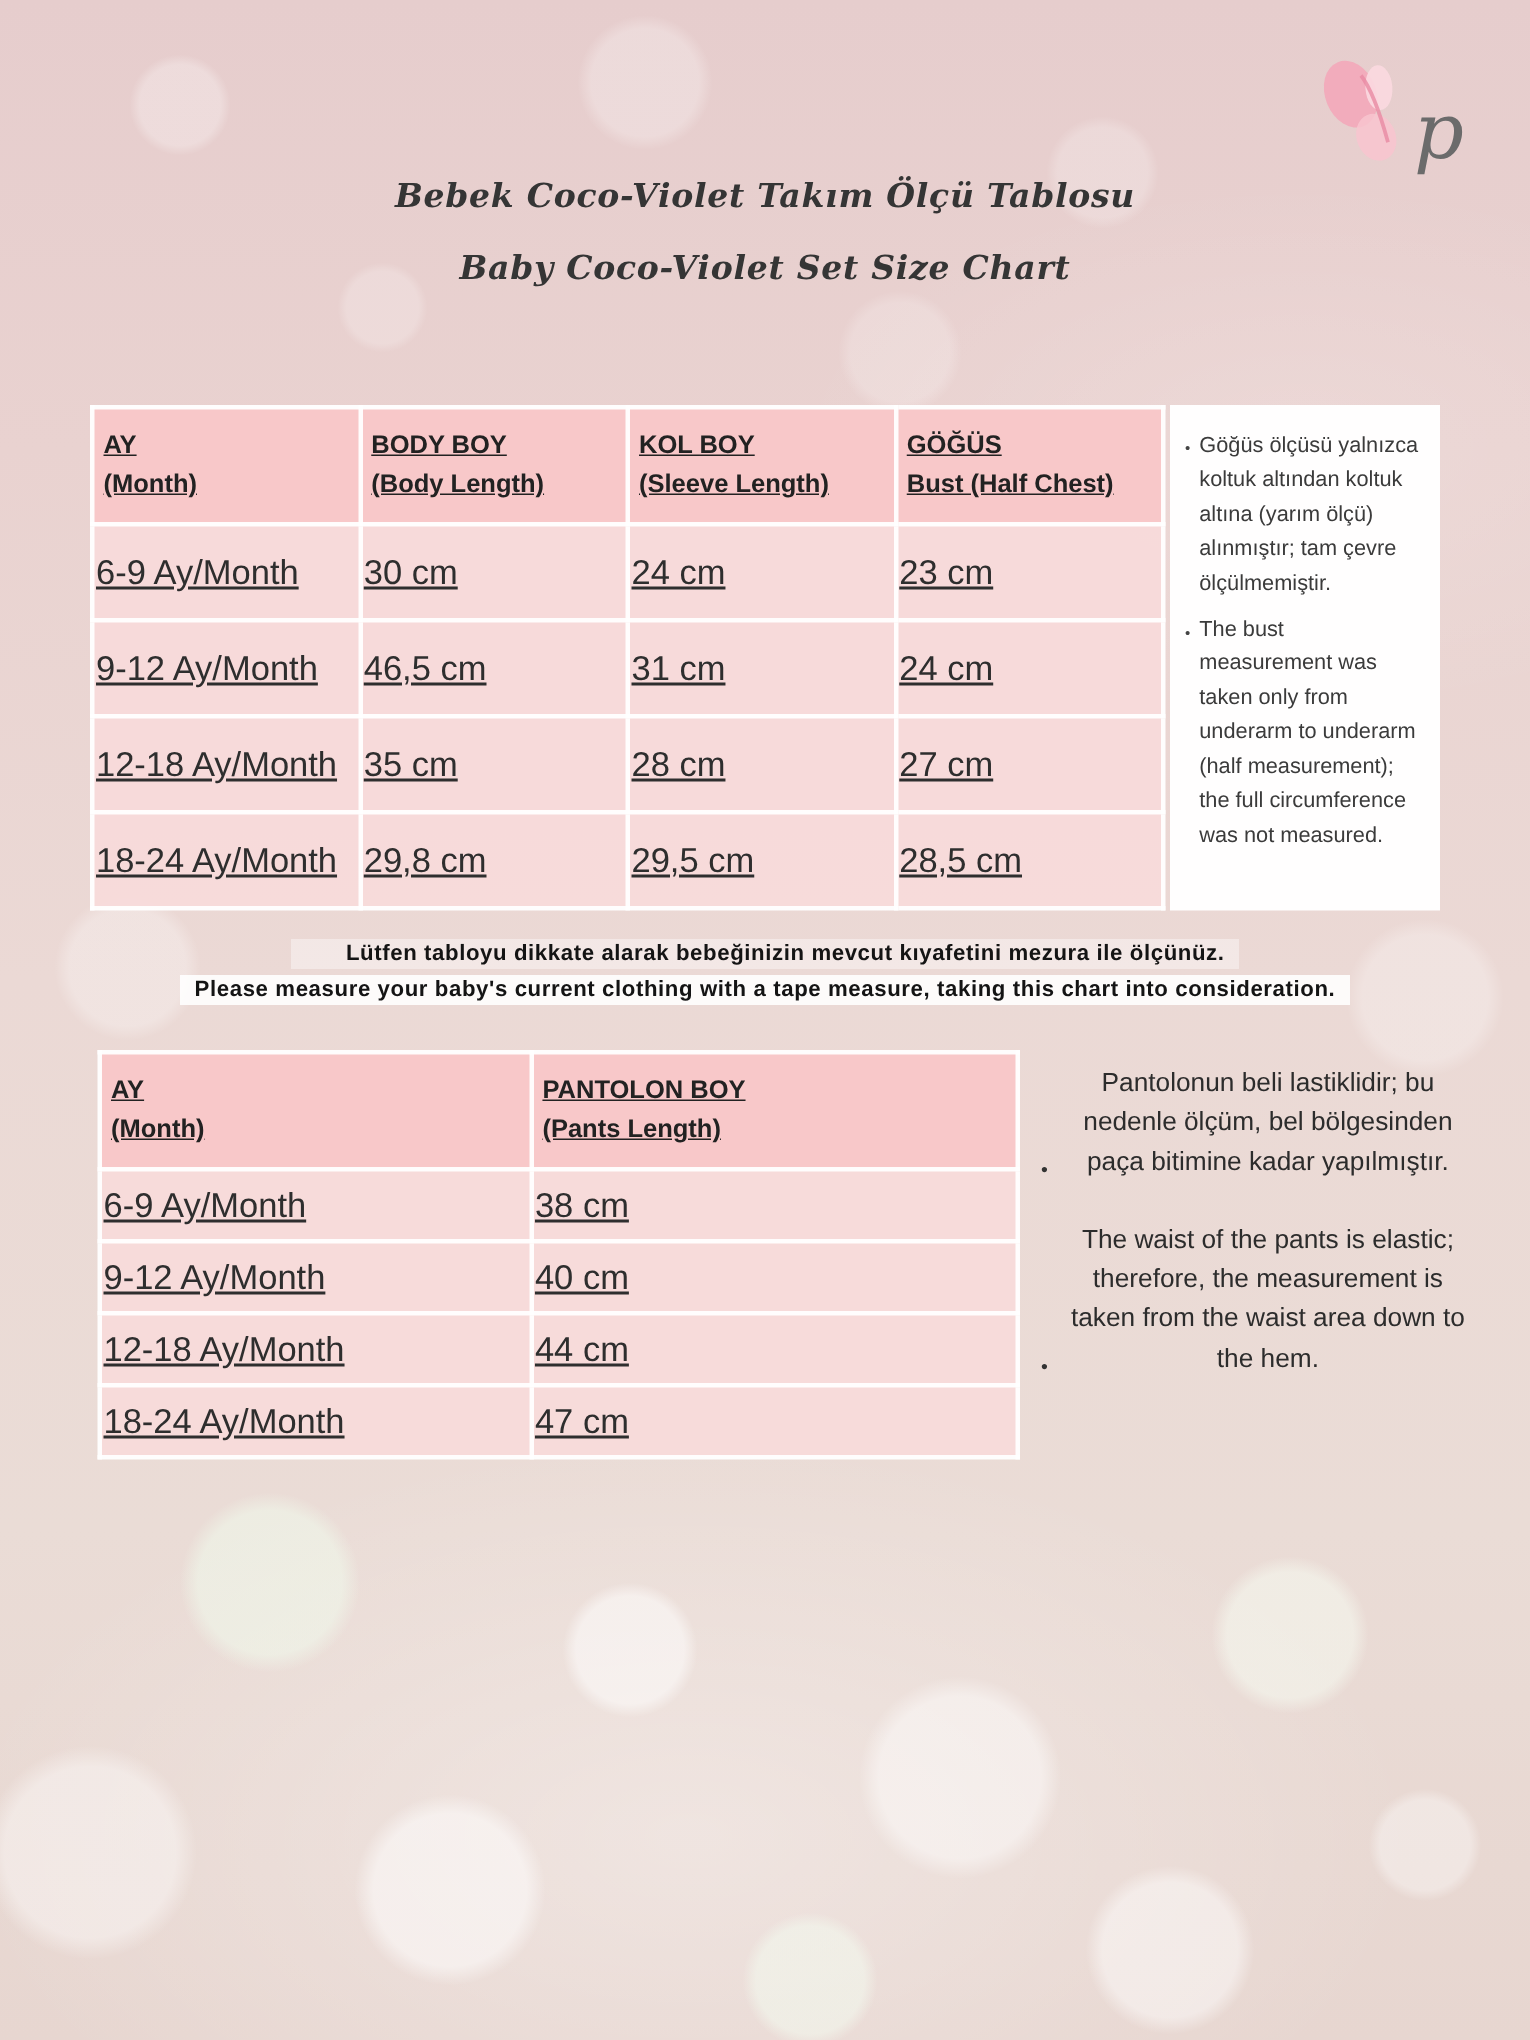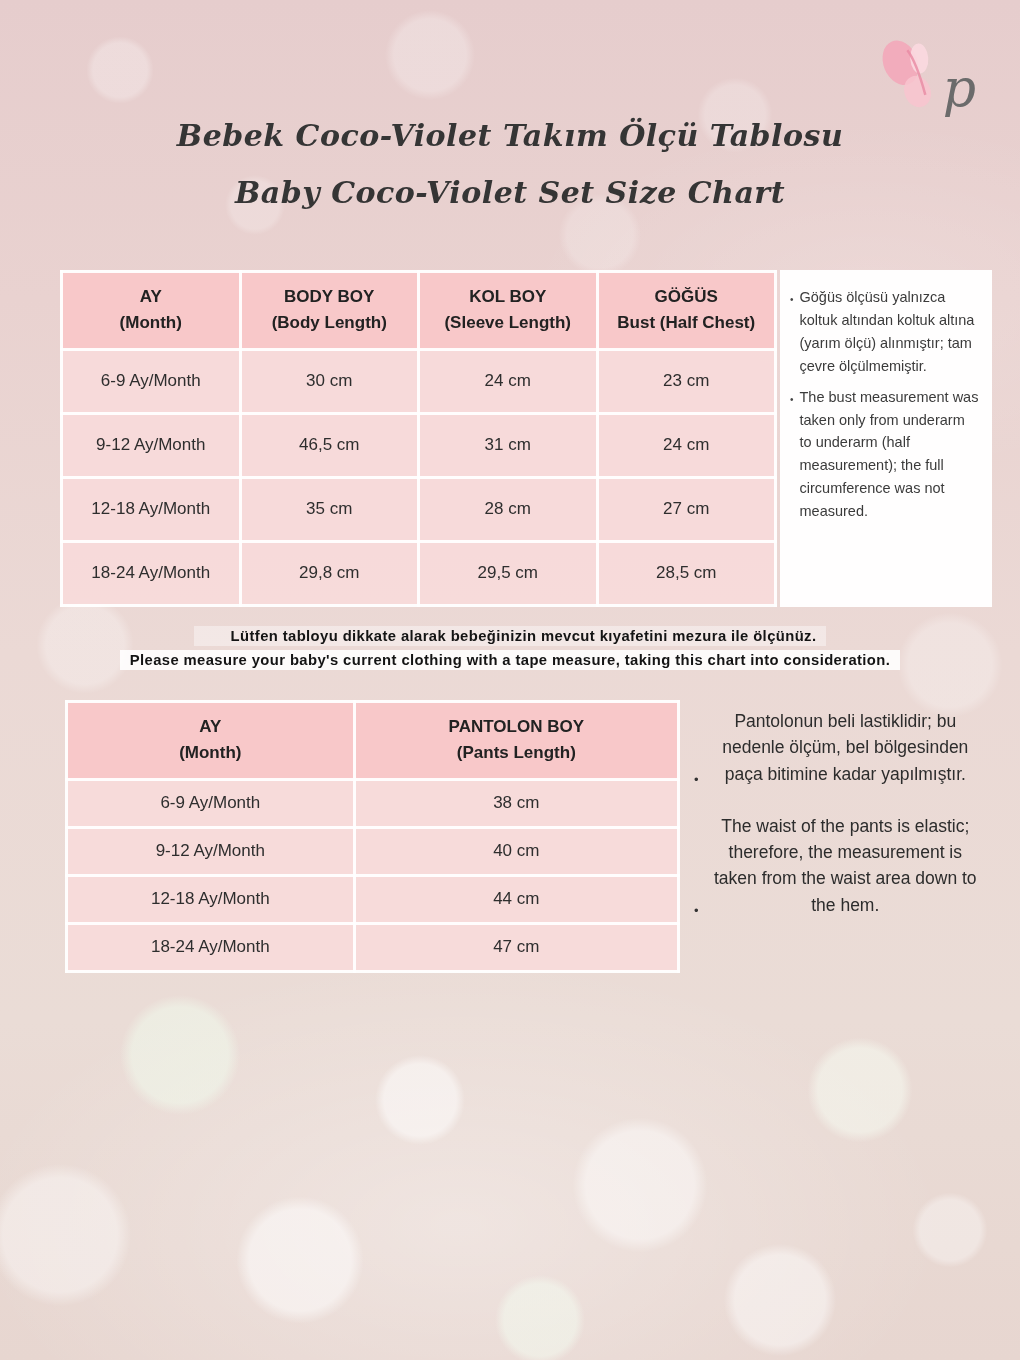--- a/index.html
+++ b/index.html
@@ -44,48 +44,49 @@
     margin-left: -10px;
     margin-bottom: 2px;
   }
 
   
   .titles { position: absolute; top: 118px; left: 0; width: 100%; text-align: center; }
   .title {
     font-family: "DejaVu Serif", serif;
     font-style: italic;
     font-weight: bold;
-    font-size: 30px;
+    font-size: 22px;
     letter-spacing: 0.5px;
     color: #353535;
     margin: 0 0 22px 0;
   }
 
   
   table { border-collapse: collapse; table-layout: fixed; }
   th, td {
     border: 3px solid rgba(255,255,255,0.95);
-    text-align: center;
+    text-align: left;
     vertical-align: middle;
     color: #2e2e2e;
+    text-decoration: underline;
   }
   th { background: #f8c8c9; font-weight: bold; color: #222; padding: 11px 6px; }
-  td { background: rgba(248,219,219,0.88); font-size: 17px; }
+  td { background: rgba(248,219,219,0.88); font-size: 23px; }
   th .h1, th .h2 { display: block; font-size: 17px; line-height: 1.55; }
 
   
   .top-section {
     position: absolute; top: 270px; left: 60px;
     display: flex; align-items: stretch; gap: 3px;
   }
   .top-table { width: 717px; }
   .top-table td { height: 64px; }
 
   .side-notes {
-    width: 212px;
+    width: 180px;
     background: rgba(255,255,255,0.97);
     padding: 16px 12px 12px 10px;
     font-size: 14.5px;
     line-height: 1.58;
     color: #3b3b3b;
   }
   .note-item { display: flex; margin-bottom: 8px; }
   .note-item::before { content: "•"; font-size: 10px; margin: 6px 6px 0 0; color: #444; }
   .note-item p { margin: 0; flex: 1; }
 

